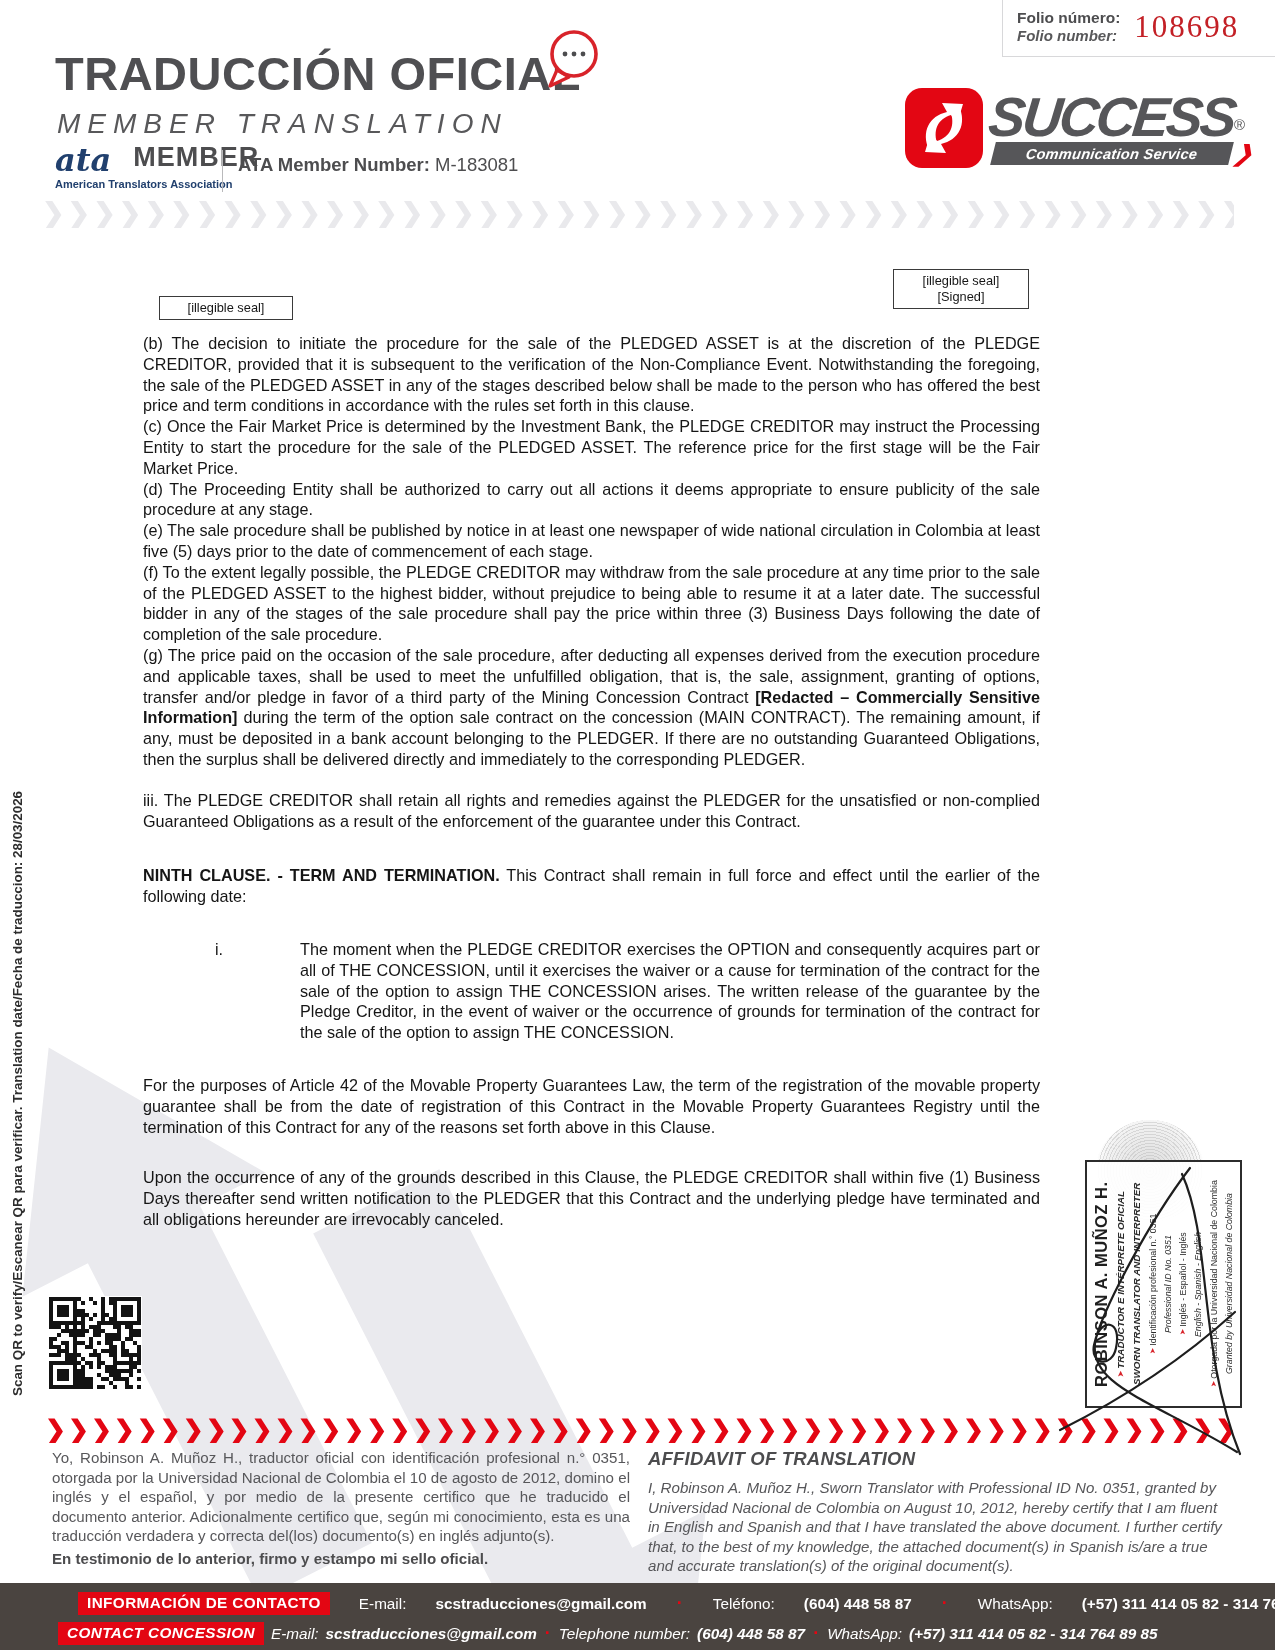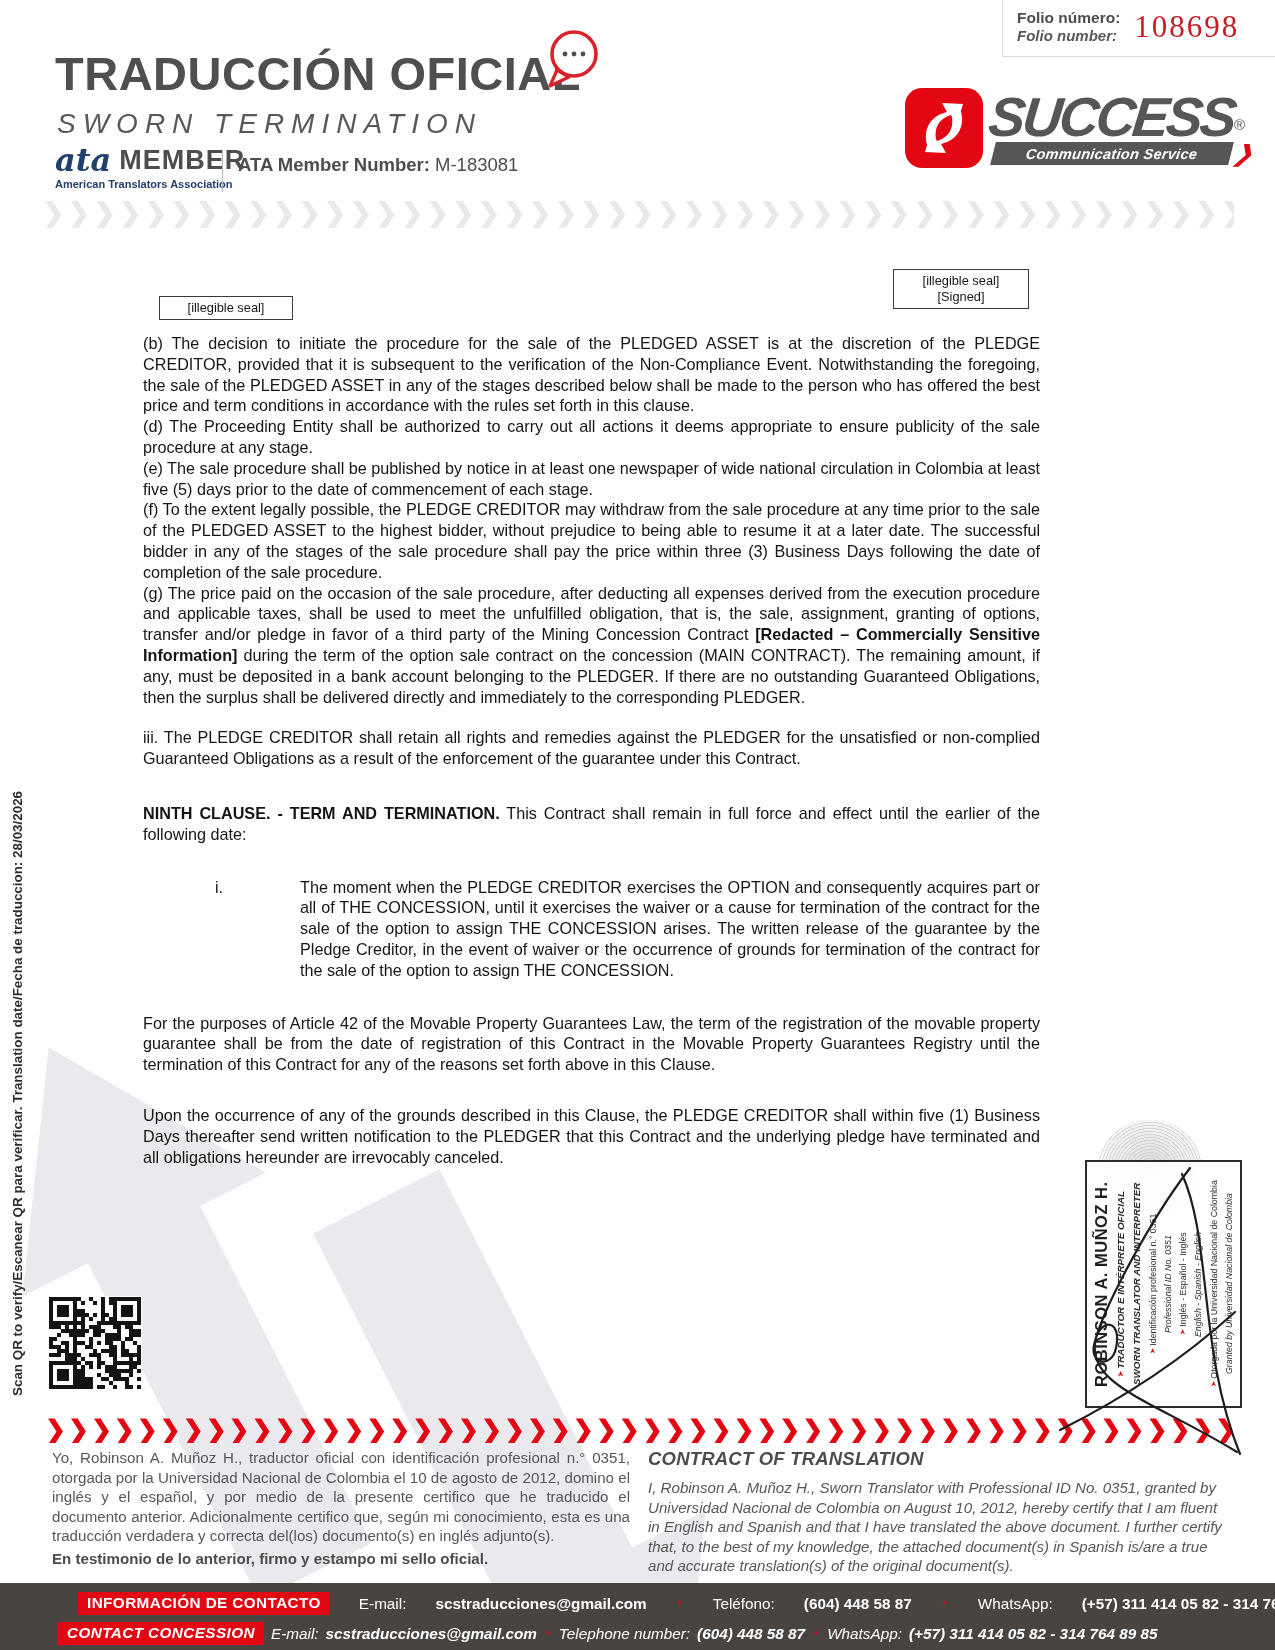--- a/index.html
+++ b/index.html
@@ -7,21 +7,21 @@
         font-family:"Liberation Sans",sans-serif;margin:0 auto;}
   
   .watermark{position:absolute;left:10px;top:620px;z-index:0;}
   
   .hdr-title{position:absolute;left:55px;top:46px;font-size:47px;font-weight:800;color:#4f4f52;
              letter-spacing:.5px;z-index:2;}
   .hdr-sub{position:absolute;left:57px;top:108px;font-size:28px;font-style:italic;color:#58585a;
            letter-spacing:7px;font-weight:500;z-index:2;}
   .bubble{position:absolute;left:543px;top:28px;z-index:2;}
   .ata{position:absolute;left:55px;top:144px;z-index:2;}
-  .ata-top{display:flex;align-items:center;gap:8px;}
+  .ata-top{display:flex;align-items:flex-start;gap:22px;}
   .ata-script{font-family:"DejaVu Serif",serif;font-style:italic;font-weight:700;font-size:32px;color:#21406e;line-height:1;}
   .ata-member{font-size:27px;font-weight:700;color:#4d4d4f;letter-spacing:1px;line-height:1;}
   .ata-assoc{font-size:11px;font-weight:700;color:#21406e;margin-top:2px;}
   .ata-div{position:absolute;left:222px;top:150px;width:1px;height:42px;background:#b9b9bb;z-index:2;}
   .member-no{position:absolute;left:238px;top:154px;font-size:18.5px;color:#4d4d4f;z-index:2;}
   .member-no b{font-weight:800;}
   .folio-box{position:absolute;left:1002px;top:-2px;width:273px;height:58px;border:1px solid #d8d8da;
              border-top:none;border-right:none;z-index:2;display:flex;align-items:center;}
   .folio-labels{padding-left:14px;line-height:18px;}
   .folio-l1{font-size:15.5px;font-weight:800;color:#4d4d4f;}
@@ -113,21 +113,21 @@
   </svg>
 
   <div class="hdr-title">TRADUCCIÓN OFICIAL</div>
   <svg class="bubble" width="60" height="62" viewBox="0 0 60 62">
     <path d="M14 42 L7 58 L26 49 Z" fill="#fff" stroke="#d8232a" stroke-width="3.2" stroke-linejoin="round"></path>
     <circle cx="31" cy="26" r="22" fill="#fff" stroke="#d8232a" stroke-width="3.6"></circle>
     <circle cx="22" cy="26" r="2.4" fill="#4d4d4f"></circle>
     <circle cx="31" cy="26" r="2.4" fill="#4d4d4f"></circle>
     <circle cx="40" cy="26" r="2.4" fill="#4d4d4f"></circle>
   </svg>
-  <div class="hdr-sub">SWORN TERMINATION</div>
+  <div class="hdr-sub">MEMBER TRANSLATION</div>
 
   <div class="ata">
     <div class="ata-top">
       <span class="ata-script">ata</span>
       <span class="ata-member">MEMBER</span>
     </div>
     <div class="ata-assoc">American Translators Association</div>
   </div>
   <div class="ata-div"></div>
   <div class="member-no">
@@ -165,20 +165,21 @@
   <div class="chevrons band-red">❯❯❯❯❯❯❯❯❯❯❯❯❯❯❯❯❯❯❯❯❯❯❯❯❯❯❯❯❯❯❯❯❯❯❯❯❯❯❯❯❯❯❯❯❯❯❯❯❯❯❯❯❯❯❯❯❯❯❯❯❯❯❯❯❯❯❯❯❯❯</div>
 
   <div class="seal-note seal-left">[illegible seal]</div>
   <div class="seal-note seal-right">
     <div>[illegible seal]</div>
     <div>[Signed]</div>
   </div>
 
   <div class="bodytext">
     <p>(b) The decision to initiate the procedure for the sale of the PLEDGED ASSET is at the discretion of the PLEDGE CREDITOR, provided that it is subsequent to the verification of the Non-Compliance Event. Notwithstanding the foregoing, the sale of the PLEDGED ASSET in any of the stages described below shall be made to the person who has offered the best price and term conditions in accordance with the rules set forth in this clause.</p>
+    <p>(c) Once the Fair Market Price is determined by the Investment Bank, the PLEDGE CREDITOR may instruct the Processing Entity to start the procedure for the sale of the PLEDGED ASSET. The reference price for the first stage will be the Fair Market Price.</p>
     <p>(d) The Proceeding Entity shall be authorized to carry out all actions it deems appropriate to ensure publicity of the sale procedure at any stage.</p>
     <p>(e) The sale procedure shall be published by notice in at least one newspaper of wide national circulation in Colombia at least five (5) days prior to the date of commencement of each stage.</p>
     <p>(f) To the extent legally possible, the PLEDGE CREDITOR may withdraw from the sale procedure at any time prior to the sale of the PLEDGED ASSET to the highest bidder, without prejudice to being able to resume it at a later date. The successful bidder in any of the stages of the sale procedure shall pay the price within three (3) Business Days following the date of completion of the sale procedure.</p>
     <p><span>(g) The price paid on the occasion of the sale procedure, after deducting all expenses derived from the execution procedure and applicable taxes, shall be used to meet the unfulfilled obligation, that is, the sale, assignment, granting of options, transfer and/or pledge in favor of a third party of the Mining Concession Contract </span><b>[Redacted – Commercially Sensitive Information]</b><span> during the term of the option sale contract on the concession (MAIN CONTRACT).  The remaining amount, if any, must be deposited in a bank account belonging to the PLEDGER. If there are no outstanding Guaranteed Obligations, then the surplus shall be delivered directly and immediately to the corresponding PLEDGER.</span></p>
     <p class="g20">iii. The PLEDGE CREDITOR shall retain all rights and remedies against the PLEDGER for the unsatisfied or non-complied Guaranteed Obligations as a result of the enforcement of the guarantee under this Contract.</p>
     <p class="g34"><b>NINTH CLAUSE. - TERM AND TERMINATION.</b><span> This Contract shall remain in full force and effect until the earlier of the following date:</span></p>
     <div class="item g32">
       <span class="mk">i.</span>
       <span class="tx">The moment when the PLEDGE CREDITOR exercises the OPTION and consequently acquires part or all of THE CONCESSION, until it exercises the waiver or a cause for termination of the contract for the sale of the option to assign THE CONCESSION arises. The written release of the guarantee by the Pledge Creditor, in the event of waiver or the occurrence of grounds for termination of the contract for the sale of the option to assign THE CONCESSION.</span>
     </div>
@@ -515,21 +516,21 @@
       <path d="M30 268 C90 238 150 200 205 150"></path>
     </g>
   </svg>
 
   <div class="decl">
     <div class="decl-es">
       <p>Yo, Robinson A. Muñoz H., traductor oficial con identificación profesional n.° 0351, otorgada por la Universidad Nacional de Colombia el 10 de agosto de 2012, domino el inglés y el español, y por medio de la presente certifico que he traducido el documento anterior. Adicionalmente certifico que, según mi conocimiento, esta es una traducción verdadera y correcta del(los) documento(s) en inglés adjunto(s).</p>
       <p class="closing">En testimonio de lo anterior, firmo y estampo mi sello oficial.</p>
     </div>
     <div class="decl-en">
-      <h3>CONTRACT OF TRANSLATION</h3>
+      <h3>AFFIDAVIT OF TRANSLATION</h3>
       <p>I, Robinson A. Muñoz H., Sworn Translator with Professional ID No. 0351, granted by Universidad Nacional de Colombia on August 10, 2012, hereby certify that I am fluent in English and Spanish and that I have translated the above document.  I further certify that, to the best of my knowledge, the attached document(s) in Spanish is/are a true and accurate translation(s) of the original document(s).</p>
       <p class="closing">In witness whereof, I have hereunto set my hand and official seal.</p>
     </div>
   </div>
 
   <div class="footer">
     <div class="f-row f-row1">
       <span class="f-badge">INFORMACIÓN DE CONTACTO</span>
       <span class="f-label">E-mail:</span>
       <span class="f-val">scstraducciones@gmail.com</span>

